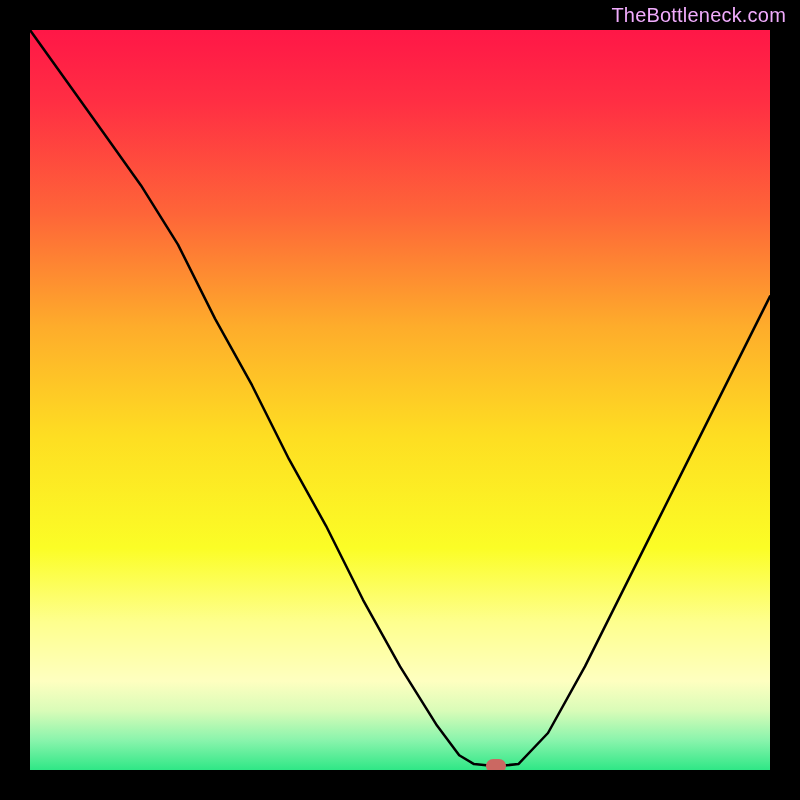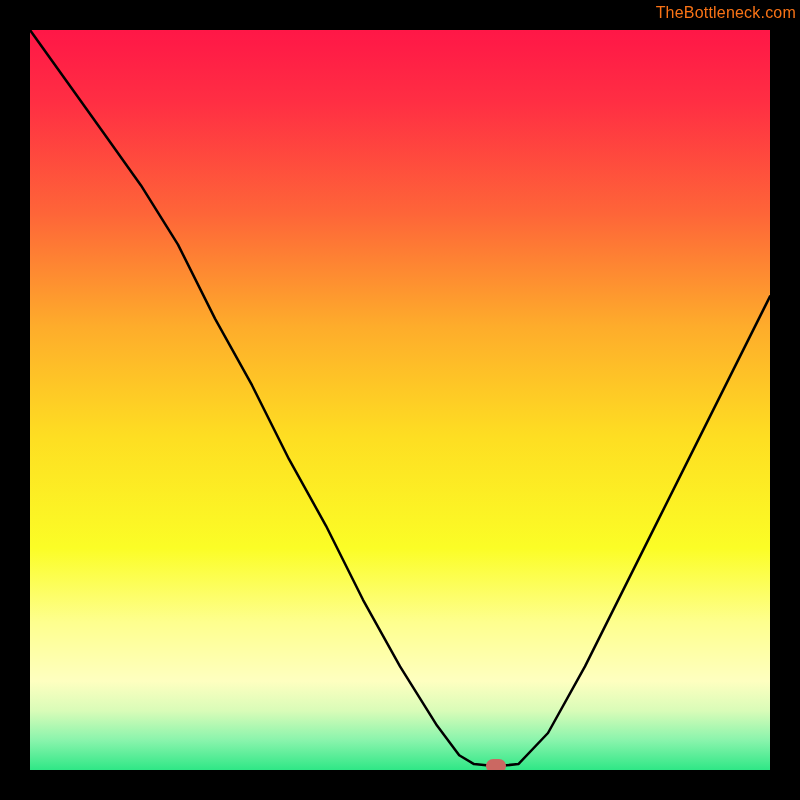--- a/index.html
+++ b/index.html
@@ -13,23 +13,23 @@
   }
   .frame {
     width: 800px;
     height: 800px;
     position: relative;
     background: #000;
   }
   .watermark {
     position: absolute;
     top: 4px;
-    right: 4px;
-    color: #f97316;
-    font-size: 16px;
+    right: 14px;
+    color: #f0abfc;
+    font-size: 20px;
     font-weight: 500;
     letter-spacing: 0.2px;
     z-index: 10;
   }
   .plot-area {
     position: absolute;
     left: 30px;
     top: 30px;
     width: 740px;
     height: 740px;

